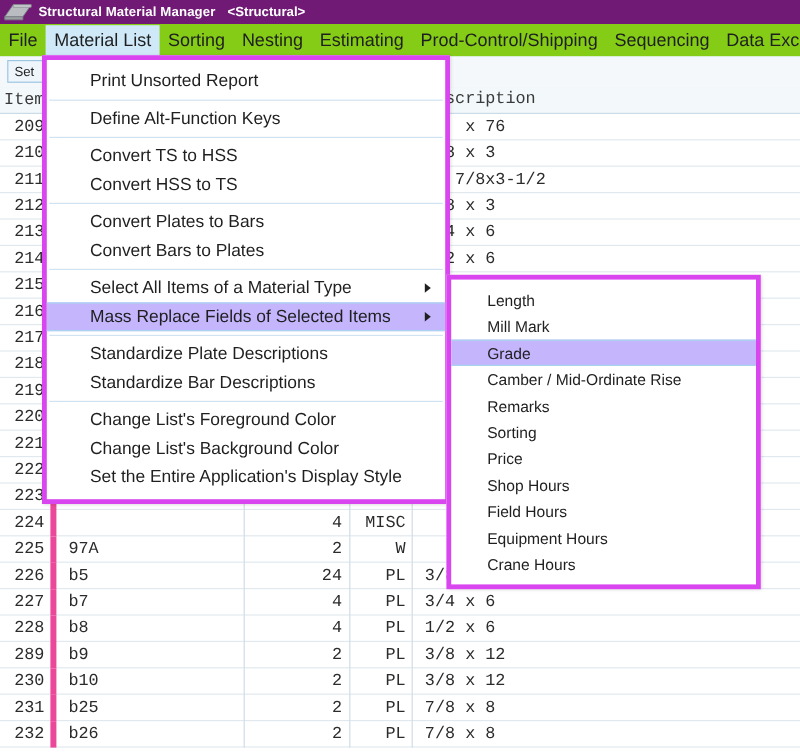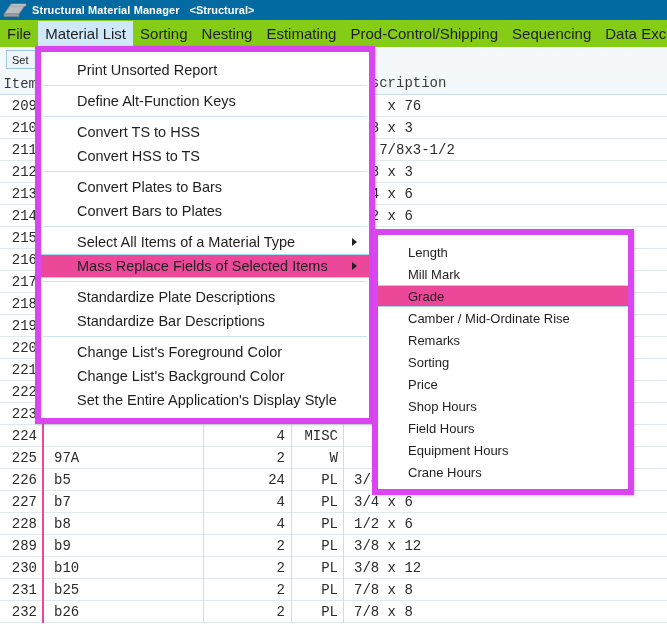--- a/index.html
+++ b/index.html
@@ -13,21 +13,21 @@
     position: relative;
     width: 667px; height: 628px;
     overflow: hidden;
     background: #ffffff;
   }
 
   
   .titlebar {
     position: absolute; left: 0; top: 0;
     width: 667px; height: 20px;
-    background: #0369a1;
+    background: #701a75;
     display: flex; align-items: center;
     overflow: hidden;
   }
   .titlebar .tb-icon {
     width: 26px; height: 18px;
     margin-left: 2px; margin-right: 4px;
     position: relative; flex: 0 0 auto;
   }
   .titlebar .tb-title {
     font-size: 11px; font-weight: bold;
@@ -105,21 +105,21 @@
     color: #3a3a3a;
   }
   .c-item {
     width: 42px; text-align: right;
     padding-right: 5px; box-sizing: border-box;
     flex: 0 0 auto;
   }
   .c-mark {
     width: 161px; padding-left: 10px;
     box-sizing: border-box; flex: 0 0 auto;
-    border-left: 2px solid #ec4899;
+    border-left: 5px solid #ec4899;
     height: 22px; line-height: 22px;
   }
   .c-qty {
     width: 88px; text-align: right;
     padding-right: 6px; box-sizing: border-box;
     flex: 0 0 auto;
     border-left: 1px solid #cfdde6;
     height: 22px; line-height: 22px;
   }
   .c-type {
@@ -138,42 +138,42 @@
   }
   .grow.header .c-mark,
   .grow.header .c-qty,
   .grow.header .c-type,
   .grow.header .c-desc { line-height: 21px; }
 
   
   .menu {
     position: absolute;
     background: #ffffff;
-    border: 6px solid #d946ef;
+    border: 4px solid #d946ef;
     box-shadow: 1px 1px 3px rgba(0,0,0,0.18);
     box-sizing: border-box;
     z-index: 50;
   }
   #main-menu {
     left: 35px; top: 46px;
     width: 340px;
   }
   .menu .row {
     position: relative;
     height: 24px;
     display: flex; align-items: center;
     font-size: 14.5px;
     color: #1f1f1f;
     padding-left: 36px;
     box-sizing: border-box;
     white-space: nowrap;
     cursor: default;
   }
   .menu .row.hl {
-    background: #ec4899;
+    background: #c4b5fd;
     border-top: 1px solid #a8d4ef;
     border-bottom: 1px solid #a8d4ef;
   }
   .menu .sep {
     height: 1px;
     background: #cfe3f2;
     margin: 3px 2px 3px 2px;
   }
   .menu .arrow {
     position: absolute;

